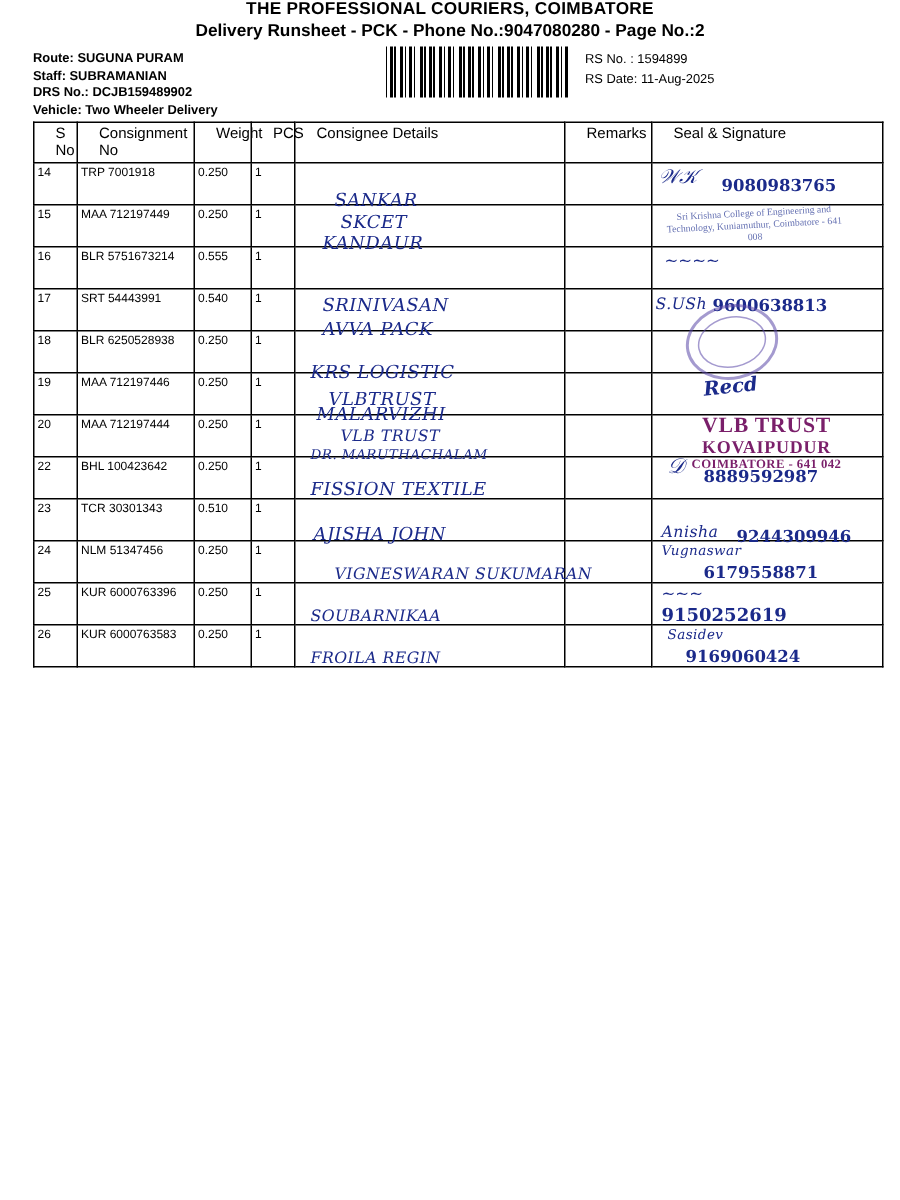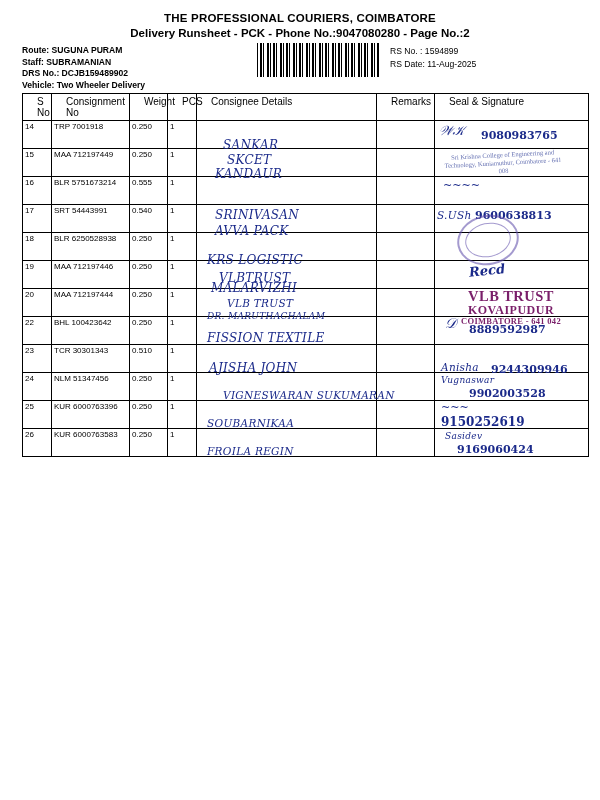--- a/index.html
+++ b/index.html
@@ -17,21 +17,21 @@
   }
   .page {
     position: relative;
     width: 600px;
     height: 800px;
     padding: 0;
     box-sizing: border-box;
   }
   .header {
     text-align: center;
-    padding-top: 12px;
+    padding-top: 0;
   }
   .company {
     font-size: 11.5px;
     font-weight: bold;
     letter-spacing: 0.2px;
   }
   .subtitle {
     font-size: 11.5px;
     font-weight: bold;
     margin-top: 3px;
@@ -367,21 +367,21 @@
         <td class="c-sno">24</td>
         <td class="c-cn">NLM 51347456</td>
         <td class="c-wt">0.250</td>
         <td class="c-pcs">1</td>
         <td class="c-cons">
           <span class="hw md" style="left:26px; top:16px;">VIGNESWARAN SUKUMARAN</span>
         </td>
         <td class="c-rem"></td>
         <td class="c-sign">
           <span class="hw sm" style="left:6px; top:2px;">Vugnaswar</span>
-          <span class="num" style="left:34px; top:14px;">9902003528</span>
+          <span class="num" style="left:34px; top:14px;">6179558871</span>
         </td>
       </tr>
 
       <tr>
         <td class="c-sno">25</td>
         <td class="c-cn">KUR 6000763396</td>
         <td class="c-wt">0.250</td>
         <td class="c-pcs">1</td>
         <td class="c-cons">
           <span class="hw md" style="left:10px; top:16px;">SOUBARNIKAA</span>

